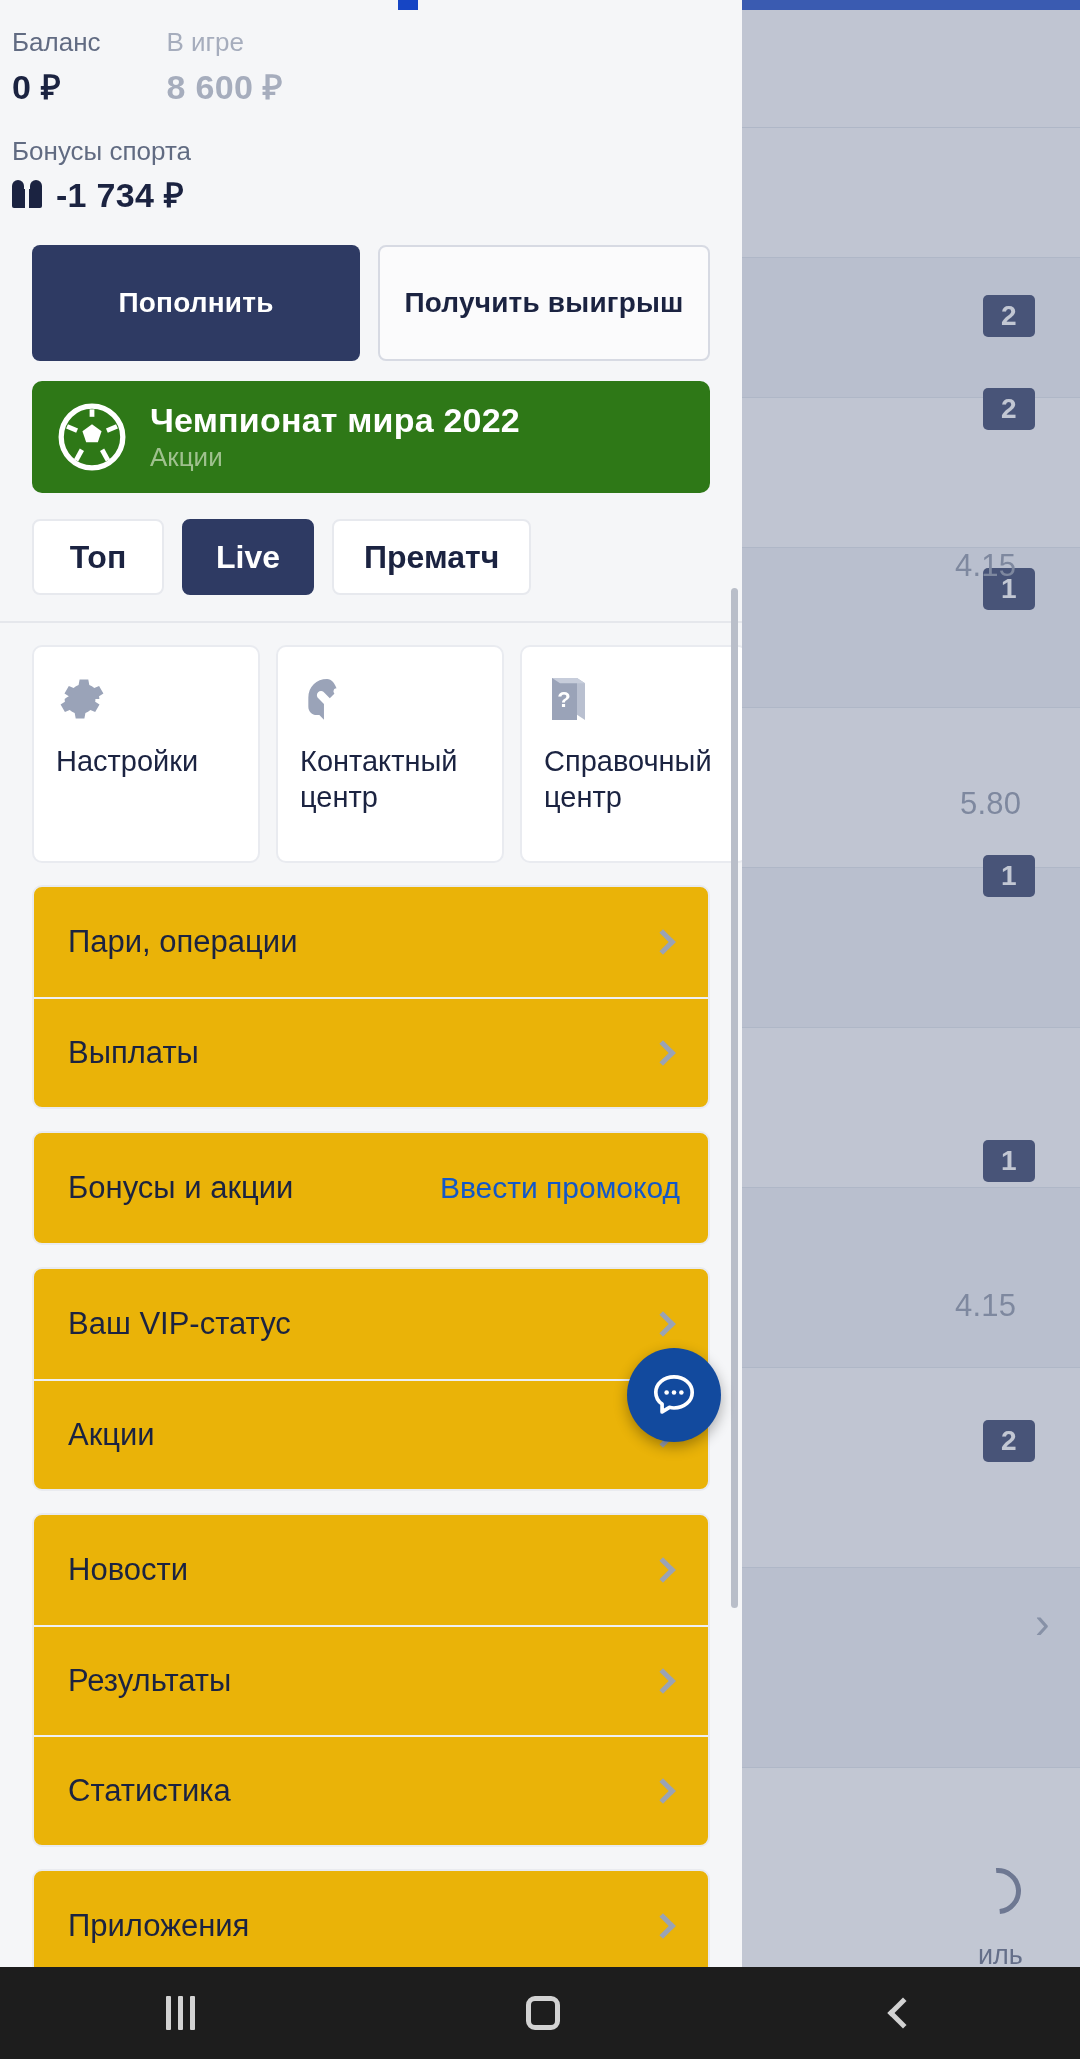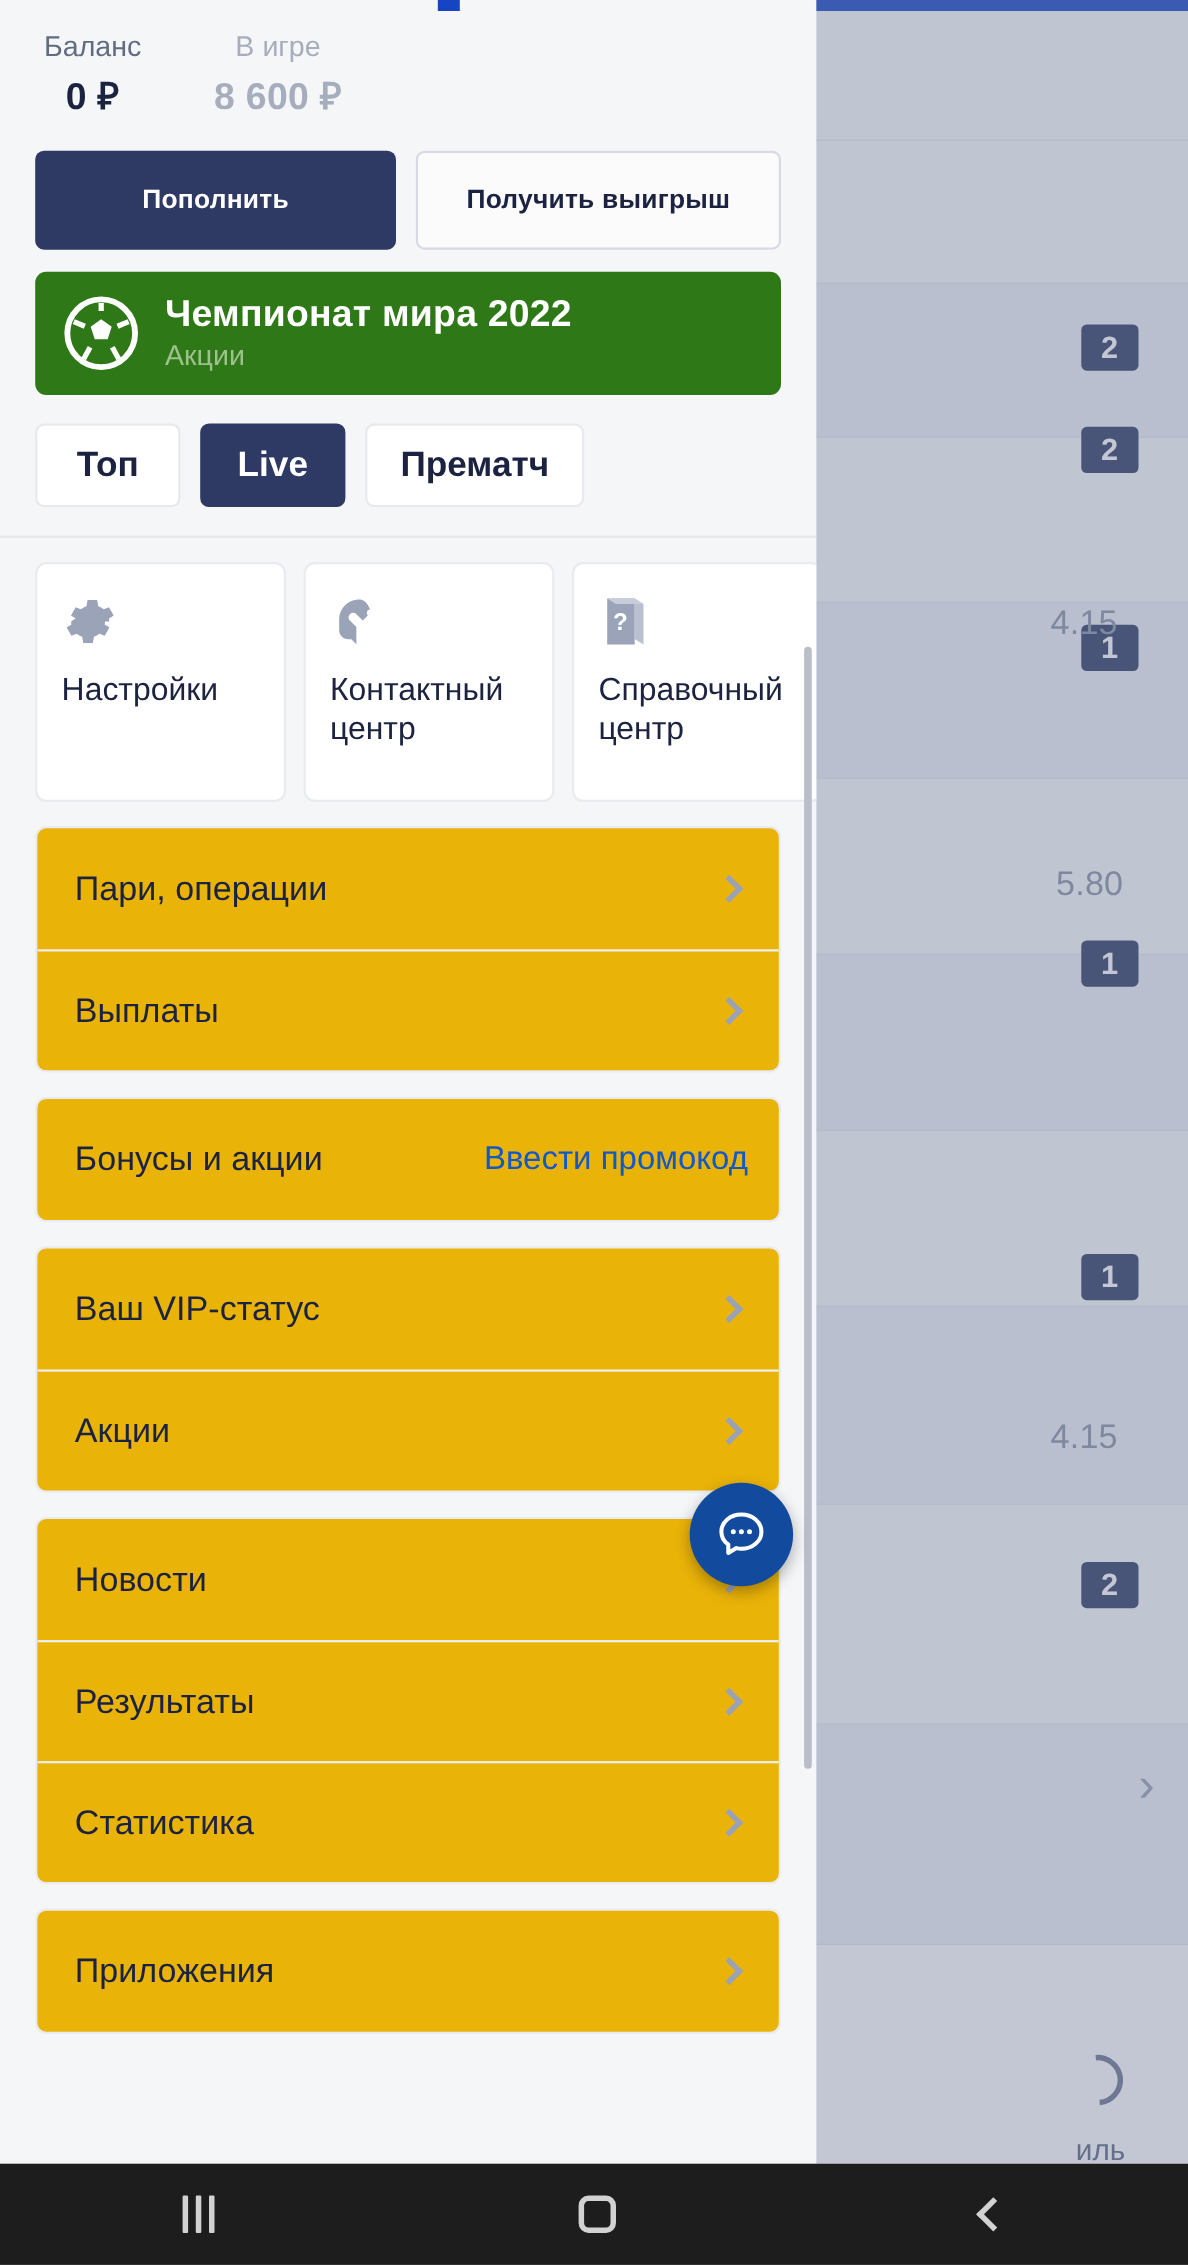--- a/index.html
+++ b/index.html
@@ -87,43 +87,43 @@
     z-index: 3;
     overflow: hidden;
   }
   .blue-sliver {
     position: absolute;
     left: 398px; top: 0; width: 20px; height: 10px;
     background: #1645c4;
   }
 
   
-  .balance-head { padding: 26px 32px 0 40px; background:#f5f6f8;text-align:center; }
+  .balance-head { padding: 26px 32px 0 12px; background:#f5f6f8; }
   .bal-row { display: flex; align-items: flex-start; }
   .bal-block { margin-right: 66px; }
   .bal-label { font-size: 26px; color: #616b82; line-height: 1.25; }
   .bal-label.muted { color: #a6adbd; }
   .bal-value { font-size: 34px; font-weight: 700; color: #1b2341; margin-top: 4px; letter-spacing:.3px;}
   .bal-value.muted { color: #a6adbd; }
   .bonus-block { margin-top: 26px; }
   .bonus-line { display: flex; align-items: center; gap: 14px; margin-top: 4px; }
   .gift-icon { width: 30px; height: 28px; position: relative; flex: none; }
   .gift-icon .gbox { position: absolute; left: 0; top: 9px; width: 30px; height: 19px; background: #1b2341; border-radius: 2px; }
   .gift-icon .gnotch { position: absolute; left: 13px; top: 9px; width: 4px; height: 19px; background: #f5f6f8; }
   .gift-icon .gl { position: absolute; left: 0px; top: 0px; width: 12px; height: 11px; background: #1b2341; border-radius: 6px 6px 0 0; }
   .gift-icon .gr { position: absolute; left: 18px; top: 0px; width: 12px; height: 11px; background: #1b2341; border-radius: 6px 6px 0 0; }
 
   
   .actions { display: flex; gap: 18px; padding: 28px 32px 0 32px; }
   .btn {
     flex: 1;
-    height: 90px;
+    height: 116px;
     border-radius: 8px;
     display: flex; align-items: center; justify-content: center;
-    font-size: 24px; font-weight: 700;
+    font-size: 28px; font-weight: 700;
     letter-spacing: .2px;
   }
   .btn-primary { background: #2e3a63; color: #ffffff; }
   .btn-ghost { background: #fbfbfc; color: #1b2341; border: 2px solid #d7dae3; }
 
   
   .promo {
     margin: 20px 32px 0 32px;
     height: 112px;
     background: #2e7817;
@@ -270,20 +270,32 @@
       <div class="bal-row">
         <div class="bal-block">
           <div class="bal-label">Баланс</div>
           <div class="bal-value">0 ₽</div>
         </div>
         <div class="bal-block">
           <div class="bal-label muted">В игре</div>
           <div class="bal-value muted">8 600 ₽</div>
         </div>
       </div>
+      <div class="bonus-block">
+        <div class="bal-label">Бонусы спорта</div>
+        <div class="bonus-line">
+          <span class="gift-icon">
+            <span class="gl"></span>
+              <span class="gr"></span>
+              <span class="gbox"></span>
+              <span class="gnotch"></span>
+          </span>
+          <span class="bal-value" style="margin-top:0">-1 734 ₽</span>
+        </div>
+      </div>
     </div>
 
     <div class="actions">
       <div class="btn btn-primary">Пополнить</div>
       <div class="btn btn-ghost">Получить выигрыш</div>
     </div>
 
     <div class="promo">
       <svg class="ball" viewBox="0 0 64 64">
         <circle cx="32" cy="32" r="29" fill="none" stroke="#ffffff" stroke-width="5"></circle>

